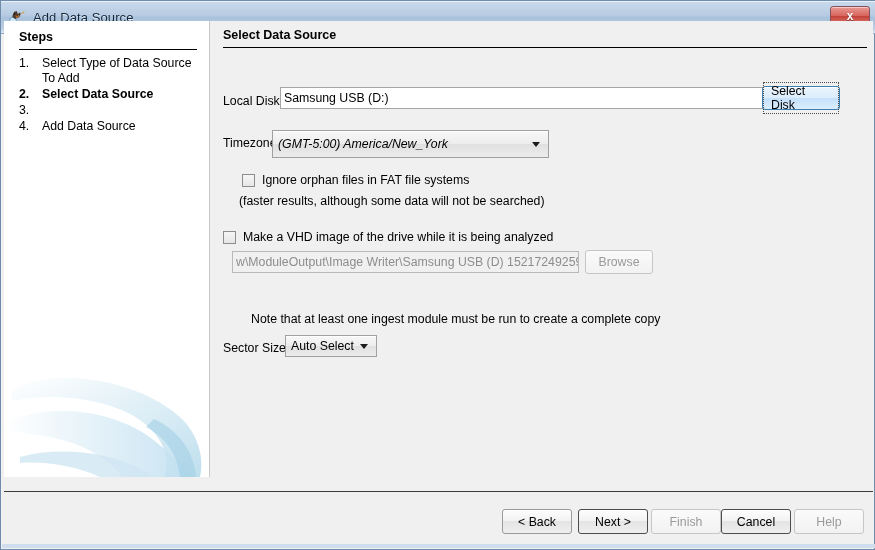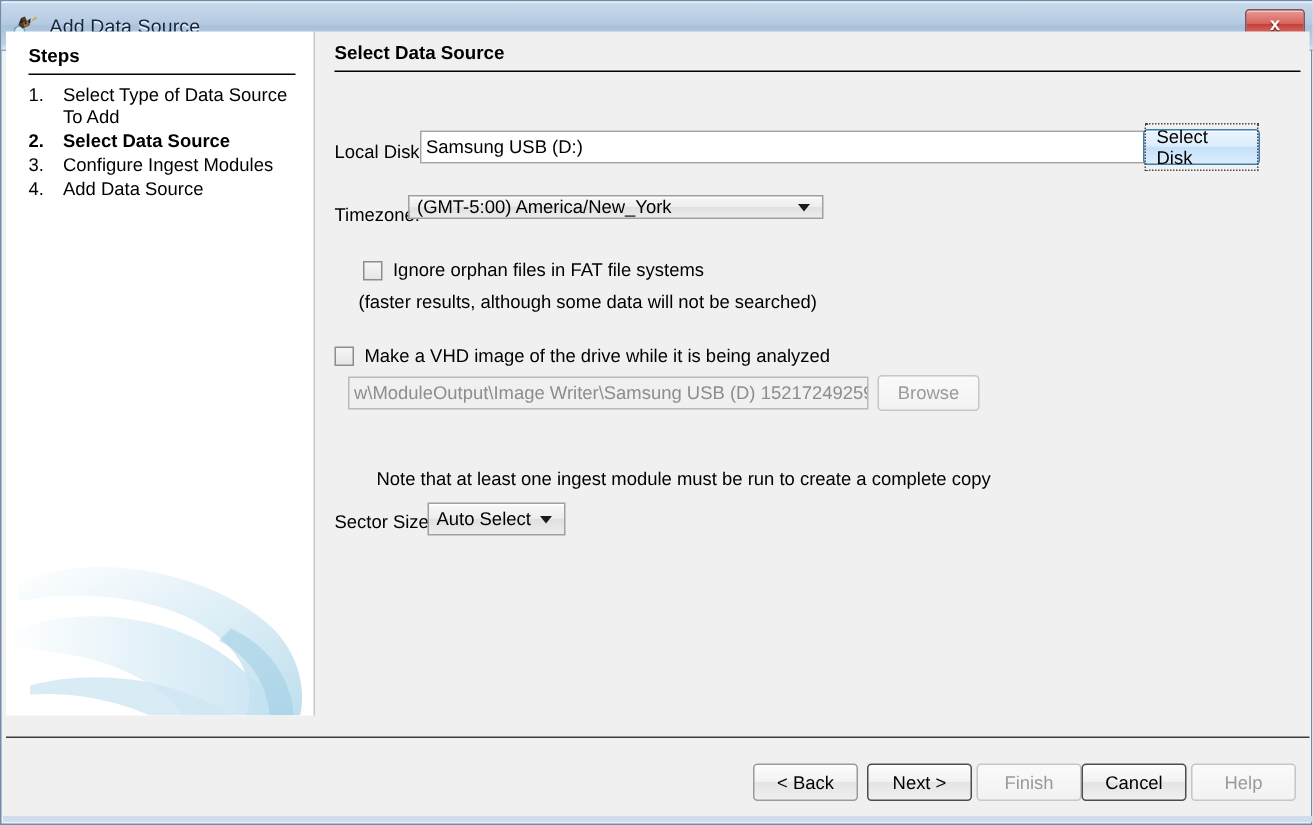--- a/index.html
+++ b/index.html
@@ -228,21 +228,20 @@
         <div class="step-row">
           <span class="step-num">1.</span>
           <span class="step-label">Select Type of Data Source To Add</span>
         </div>
         <div class="step-row active">
           <span class="step-num">2.</span>
           <span class="step-label">Select Data Source</span>
         </div>
         <div class="step-row">
           <span class="step-num">3.</span>
-          <span class="step-label">Configure Ingest Modules</span>
         </div>
         <div class="step-row">
           <span class="step-num">4.</span>
           <span class="step-label">Add Data Source</span>
         </div>
       </div>
 
       <svg id="swoosh" viewBox="0 0 205 120" preserveAspectRatio="none">
         <defs>
           <linearGradient id="sw1" x1="0" y1="0" x2="1" y2="1">
@@ -267,21 +266,21 @@
 
       <span class="row-label" style="left:13px; top:73px;">Local Disk:</span>
       <div class="textfield" style="left:70px; top:66px; width:502px; height:22px;">
         <span>Samsung USB (D:)</span>
       </div>
       <div class="btn focused" style="left:552px; top:65px; width:78px; height:24px;">
         <span class="btn-inner">Select Disk</span>
       </div>
 
       <span class="row-label" style="left:13px; top:115px;">Timezone:</span>
-      <div class="combo" style="left:62px; top:109px; width:277px; height:16px;">
+      <div class="combo" style="left:62px; top:109px; width:277px; height:28px;font-style:italic;">
         <span>(GMT-5:00) America/New_York</span>
         <span class="arrow"></span>
       </div>
 
       <div class="cb-wrap" style="left:13px; top:152px;padding-left:19px;">
         <span class="cb-box"></span>
         <span class="cb-label">Ignore orphan files in FAT file systems</span>
       </div>
       <span class="hint" style="left:29px; top:173px;">(faster results, although some data will not be searched)</span>
 

